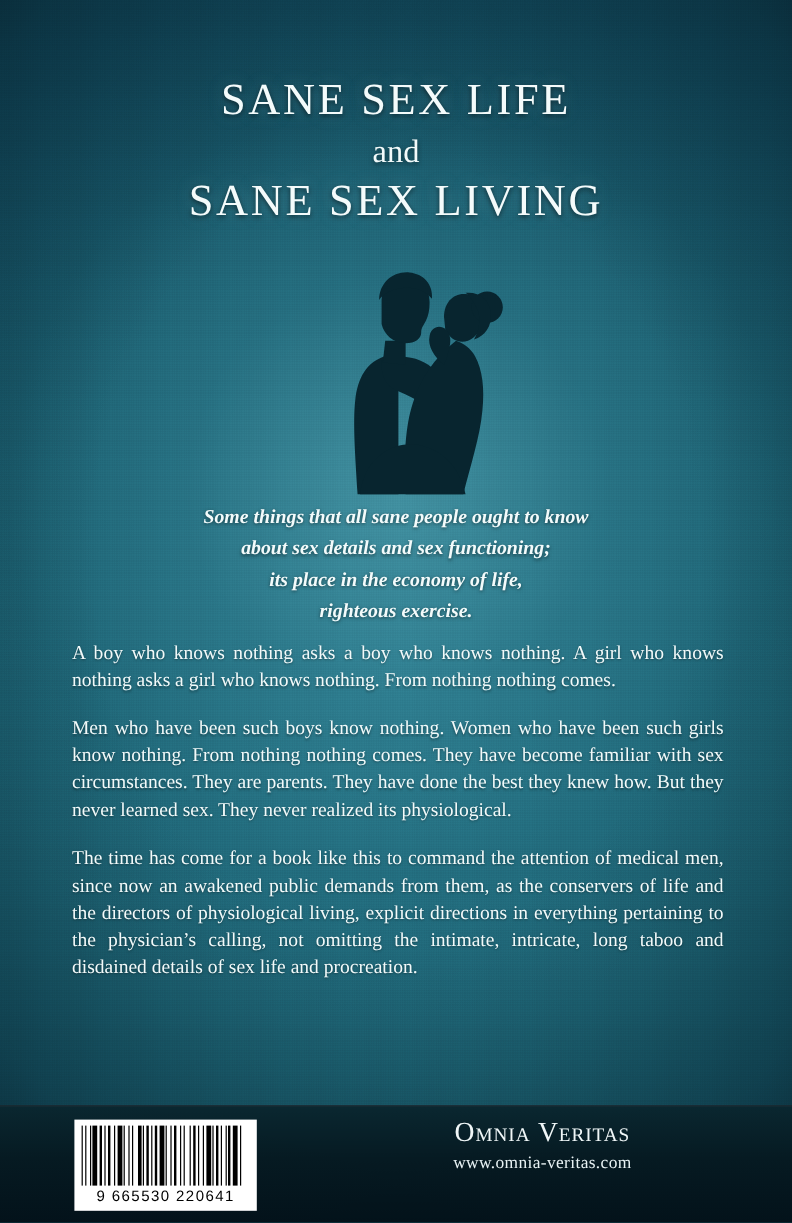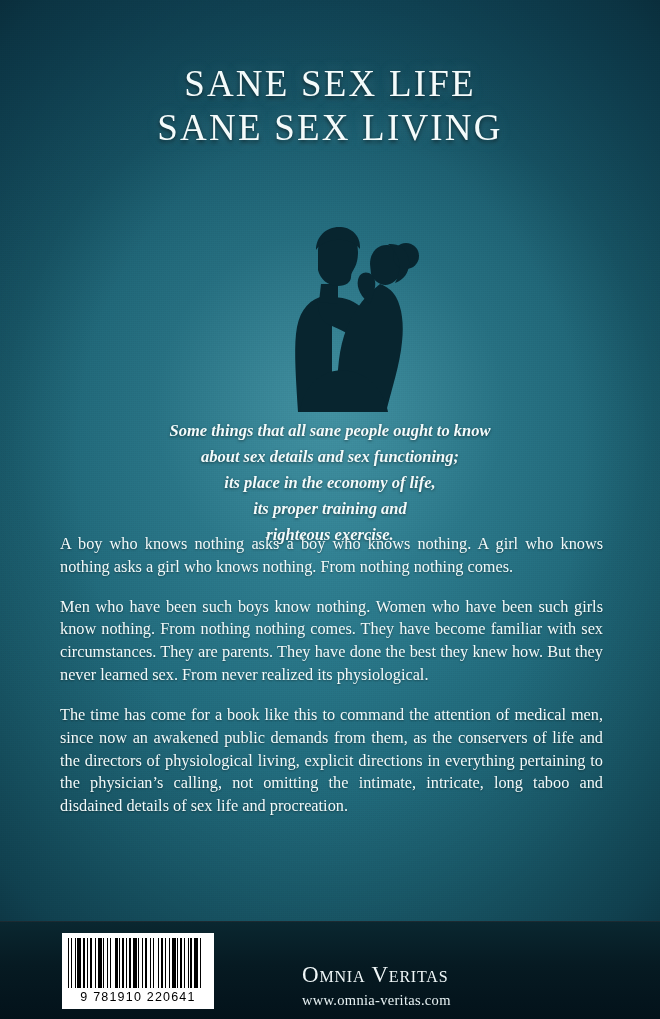--- a/index.html
+++ b/index.html
@@ -141,22 +141,22 @@
     font-family: "Liberation Sans", sans-serif;
     font-size: 12.5px;
     letter-spacing: 1.2px;
     color: #000;
     text-align: center;
     margin-top: 2px;
   }
   .publisher {
     position: absolute;
     right: 58px;
-    top: 40px;
-    text-align: left;
+    top: 9px;
+    text-align: center;
     width: 300px;
   }
   .publisher-name {
     font-size: 23px;
     font-variant: small-caps;
     letter-spacing: 0.8px;
     color: #f0f7f8;
   }
   .publisher-url {
     font-family: "Liberation Serif", serif;
@@ -166,20 +166,21 @@
     letter-spacing: 0.3px;
   }
 </style>
 </head>
 <body>
 
 <div class="page">
 
   <div class="title-block">
     <div class="title-line-1">Sane Sex Life</div>
+    <div class="title-line-2">and</div>
     <div class="title-line-3">Sane Sex Living</div>
   </div>
 
   <div class="art">
     <svg width="220" height="200" viewBox="0 0 220 200" aria-hidden="true">
       <g fill="#08252f">
 
         <path d="M78 200 C76 168 74 140 76 122 C78 102 86 90 100 85
                  C104 83 108 82 112 82
                  L112 200 Z"></path>
@@ -220,27 +221,26 @@
         <path d="M80 200 C82 182 92 166 110 160 C130 154 150 164 160 180
                  C165 188 167 195 168 200 Z"></path>
       </g>
     </svg>
   </div>
 
   <div class="subtitle">
     <div>Some things that all sane people ought to know</div>
     <div>about sex details and sex functioning;</div>
     <div>its place in the economy of life,</div>
-    <div>its proper training and</div>
     <div>righteous exercise.</div>
   </div>
 
   <div class="body-copy" id="blurb">
       <p><span>A boy who </span><b>knows nothing</b><span> asks a boy who knows nothing. A girl who knows nothing asks a girl who knows nothing. From nothing nothing comes.</span></p>
-      <p><b>Men</b><span> who have been such boys know nothing. </span><b>Women</b><span> who have been such girls know nothing. From nothing nothing comes. They have become familiar with </span><b>sex</b><span> circumstances. They are parents. They have done the best they knew how. But they </span><b>never learned sex</b><span>. From never realized its </span><b>physiological</b><span>.</span></p>
+      <p><b>Men</b><span> who have been such boys know nothing. </span><b>Women</b><span> who have been such girls know nothing. From nothing nothing comes. They have become familiar with </span><b>sex</b><span> circumstances. They are parents. They have done the best they knew how. But they </span><b>never learned sex</b><span>. They never realized its </span><b>physiological</b><span>.</span></p>
       <p><span>The time has come for a book like this to command the attention of </span><b>medical men</b><span>, since now an awakened public demands from them, as the conservers of life and the directors of </span><b>physiological living</b><span>, explicit directions in everything pertaining to the physician’s calling, not omitting the </span><b>intimate</b><span>, intricate, long taboo and disdained details of </span><b>sex life</b><span> and procreation.</span></p>
     </div>
 
   <div class="footer">
     <div class="barcode-box">
       <div class="bars" id="bars">
           <span style="width: 1.35px;"></span>
           <span style="width: 1.35px; background: transparent;"></span>
           <span style="width: 1.35px;"></span>
           <span style="width: 2.7px; background: transparent;"></span>
@@ -304,21 +304,21 @@
           <span style="width: 2.7px; background: transparent;"></span>
           <span style="width: 1.35px;"></span>
           <span style="width: 1.35px; background: transparent;"></span>
           <span style="width: 1.35px;"></span>
           <span style="width: 2.7px; background: transparent;"></span>
           <span style="width: 4.05px;"></span>
           <span style="width: 1.35px; background: transparent;"></span>
           <span style="width: 1.35px;"></span>
           <span style="width: 1.35px; background: transparent;"></span>
         </div>
-      <div class="barcode-num">9 781910 220641</div>
+      <div class="barcode-num">9 665530 220641</div>
     </div>
     <div class="publisher">
       <div class="publisher-name">Omnia Veritas</div>
       <div class="publisher-url">www.omnia-veritas.com</div>
     </div>
   </div>
 
   <div class="vignette"></div>
 </div>
 

